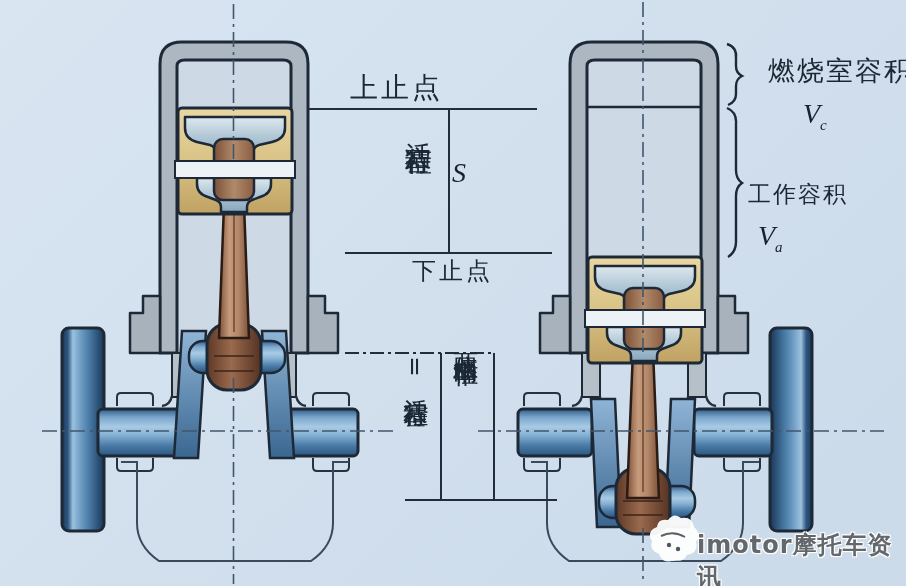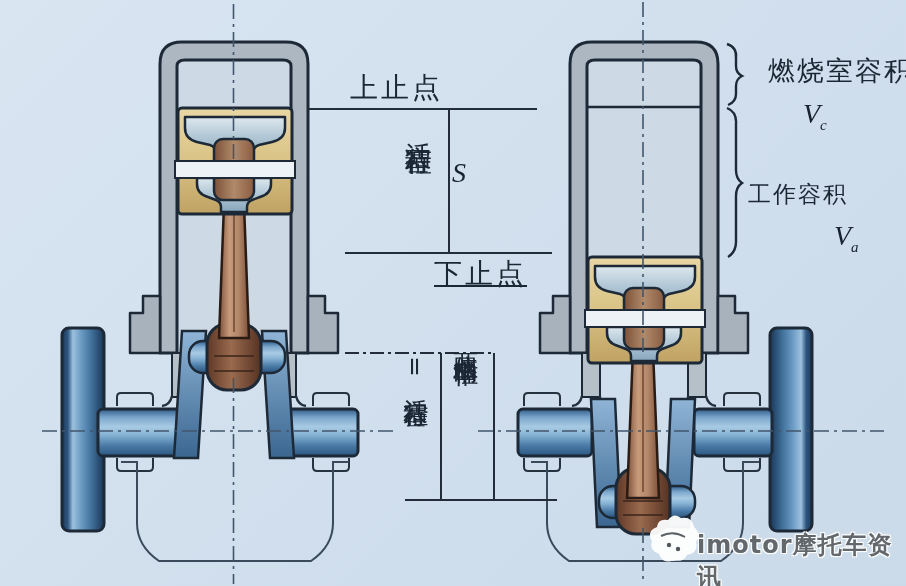--- a/index.html
+++ b/index.html
@@ -178,29 +178,29 @@
     <circle cx="678" cy="549" r="2.2" fill="#4a4f54"></circle>
   </g>
 </svg>
 
 <div class="lbl" style="left:350px;top:73px;font-size:28px;letter-spacing:3px;">上止点</div>
 
 <div class="lbl vtext" style="left:404px;top:121px;font-size:27px;">活塞行程</div>
 
 <div class="lbl sym" style="left:452px;top:158px;position:absolute;">S</div>
 
-<div class="lbl" style="left:434px;top:259px;font-size:28px;letter-spacing:3px;text-decoration:underline;">下止点</div>
+<div class="lbl" style="left:412px;top:259px;font-size:24px;letter-spacing:3px;">下止点</div>
 
 <div class="lbl" style="left:768px;top:57px;font-size:27px;letter-spacing:2px;">燃烧室容积</div>
 
 <div class="lbl sym" style="left:803px;top:99px;position:absolute;"><span>V</span><sub>c</sub></div>
 
 <div class="lbl" style="left:748px;top:182px;font-size:23px;letter-spacing:2px;">工作容积</div>
 
-<div class="lbl sym" style="left:834px;top:221px;position:absolute;"><span>V</span><sub>a</sub></div>
+<div class="lbl sym" style="left:758px;top:221px;position:absolute;"><span>V</span><sub>a</sub></div>
 
 <div class="lbl vtext" style="left:402px;top:356px;font-size:25px;letter-spacing:2px;">=活塞行程</div>
 
 <div class="lbl vtext" style="left:452px;top:333px;font-size:25px;letter-spacing:2px;">两倍曲柄半径</div>
 
 <div id="wm-text">imotor摩托车资讯</div>
 
 </div>
 
 </body></html>

